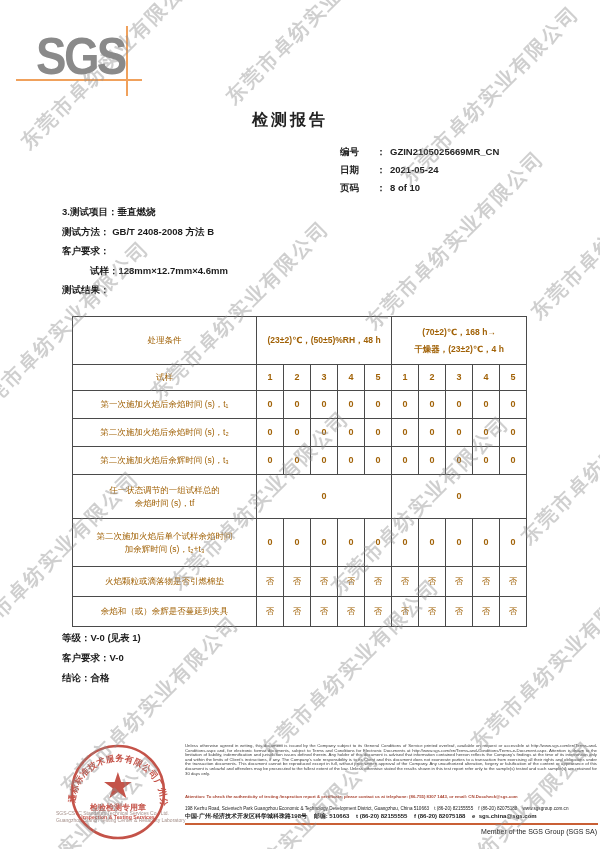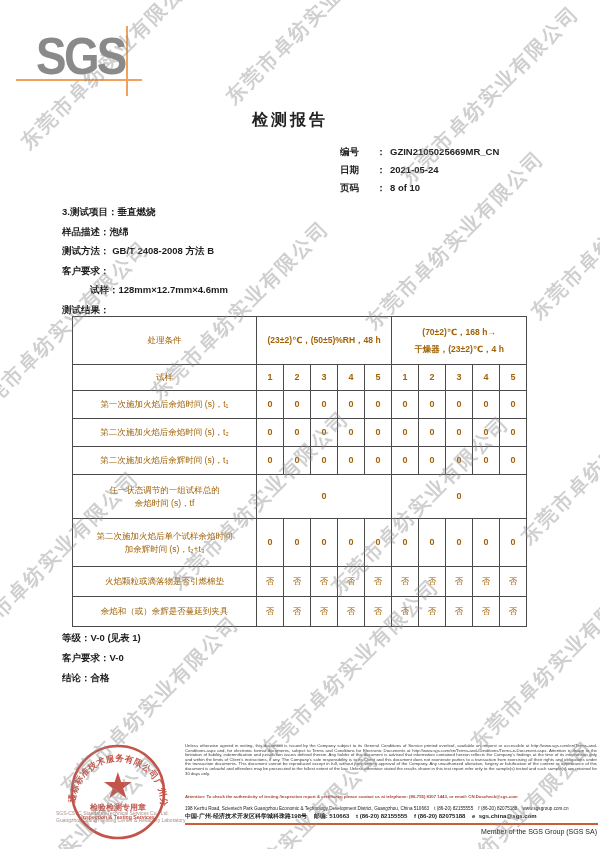--- a/index.html
+++ b/index.html
@@ -96,21 +96,20 @@
     </div>
     <div class="meta-row">
       <span class="meta-label">页码</span>
       <span class="meta-colon">：</span>
       <span class="meta-value">8 of 10</span>
     </div>
   </div>
 
   <div class="info">
     <div class="info-line">3.测试项目：垂直燃烧</div>
-    <div class="info-line">样品描述：泡绵</div>
     <div class="info-line">测试方法： GB/T 2408-2008 方法 B</div>
     <div class="info-line">客户要求：</div>
     <div class="info-line indent">试样：128mm×12.7mm×4.6mm</div>
     <div class="info-line">测试结果：</div>
   </div>
 
   <div class="tbl-wrap">
     <table>
       <colgroup>
         <col style="width:184px">

